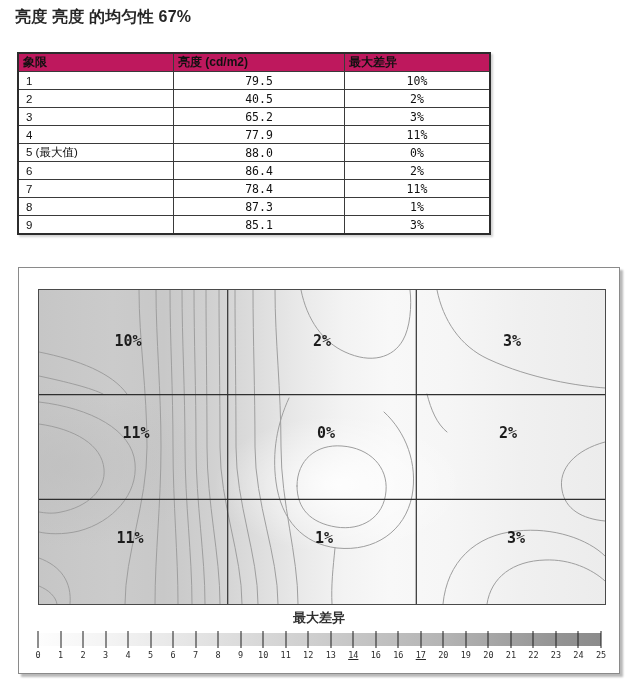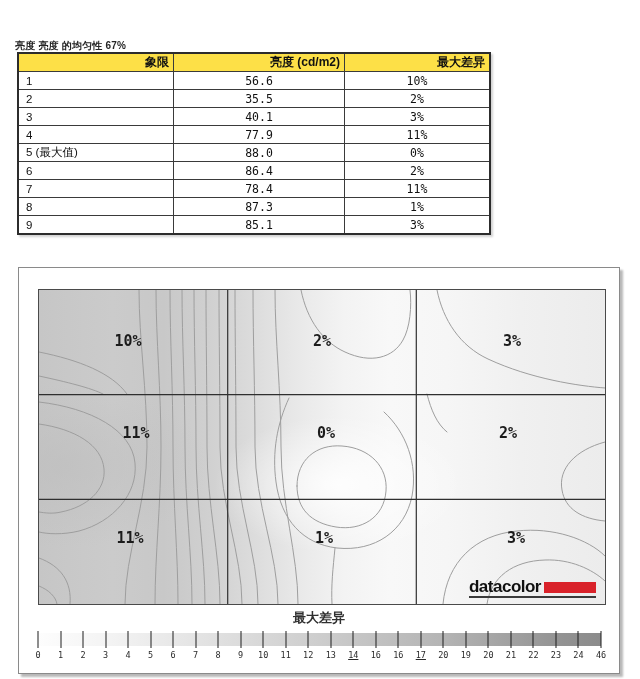--- a/index.html
+++ b/index.html
@@ -1,28 +1,28 @@
 <!DOCTYPE html>
 <html><head>
 <meta charset="utf-8">
 <style>
   html,body{margin:0;padding:0;background:#ffffff;}
   body{width:640px;height:679px;position:relative;overflow:hidden;
        font-family:"Liberation Sans","DejaVu Sans",sans-serif;color:#222;}
 
   
-  .page-title{position:absolute;left:15px;top:7px;font-size:10px;font-weight:700;color:#262626;letter-spacing:.2px;margin-top:32px;}
+  .page-title{position:absolute;left:15px;top:7px;font-size:16px;font-weight:700;color:#262626;letter-spacing:.2px;}
 
   
   .lum-table{position:absolute;left:17px;top:52px;border-collapse:collapse;
              border:2px solid #2c2c2c;font-size:12px;color:#111;
              box-shadow:2px 2px 2px rgba(0,0,0,.18);}
   .lum-table th,.lum-table td{border:1px solid #3a3a3a;height:17px;padding:0 4px;
              font-family:"DejaVu Sans Mono","Liberation Mono",monospace;font-size:11.5px;}
-  .lum-table th{background:#fde047;font-weight:700;text-align:right;
+  .lum-table th{background:#be185d;font-weight:700;text-align:left;
              font-family:"Liberation Sans","DejaVu Sans",sans-serif;font-size:12px;margin-left:44px;}
   .lum-table td{background:#ffffff;text-align:center;}
   .lum-table td.c-left{text-align:left;padding-left:7px;
              font-family:"Liberation Sans","DejaVu Sans",sans-serif;}
   .col-q{width:146px}.col-l{width:162px}.col-d{width:136px}
 
   
   .map-panel{position:absolute;left:18px;top:267px;width:600px;height:405px;
              background:#ffffff;border:1px solid #8a8a8a;
              box-shadow:3px 3px 2px rgba(0,0,0,.28);}
@@ -60,31 +60,31 @@
   <thead>
     <tr>
       <th class="col-q">象限</th>
       <th class="col-l">亮度 (cd/m2)</th>
       <th class="col-d">最大差异</th>
     </tr>
   </thead>
   <tbody>
       <tr>
         <td class="c-left">1</td>
-        <td>56.6</td>
+        <td>79.5</td>
         <td>10%</td>
       </tr>
       <tr>
         <td class="c-left">2</td>
-        <td>35.5</td>
+        <td>40.5</td>
         <td>2%</td>
       </tr>
       <tr>
         <td class="c-left">3</td>
-        <td>40.1</td>
+        <td>65.2</td>
         <td>3%</td>
       </tr>
       <tr>
         <td class="c-left">4</td>
         <td>77.9</td>
         <td>11%</td>
       </tr>
       <tr>
         <td class="c-left">5 (最大值)</td>
         <td>88.0</td>
@@ -186,24 +186,20 @@
         <text class="cell-label" x="473" y="56">3%</text>
         <text class="cell-label" x="97" y="148">11%</text>
         <text class="cell-label" x="287" y="148">0%</text>
         <text class="cell-label" x="469" y="148">2%</text>
         <text class="cell-label" x="91" y="253">11%</text>
         <text class="cell-label" x="285" y="253">1%</text>
         <text class="cell-label" x="477" y="253">3%</text>
       </g>
     </svg>
 
-    <div class="logo">
-      <span class="logo-text">datacolor</span>
-      <span class="logo-swatch" style="background: rgb(217, 34, 42);"></span>
-    </div>
   </div>
 
   <div class="scale-title">最大差异</div>
   <div class="scale-wrap">
     <div class="scale-bar"></div>
     <div>
         <div class="tick-line" style="left: 0%;"></div>
         <div class="tick-label" style="left: 0%;">0</div>
         <div class="tick-line" style="left: 4%;"></div>
         <div class="tick-label" style="left: 4%;">1</div>
@@ -247,16 +243,16 @@
         <div class="tick-label" style="left: 80%;">20</div>
         <div class="tick-line" style="left: 84%;"></div>
         <div class="tick-label" style="left: 84%;">21</div>
         <div class="tick-line" style="left: 88%;"></div>
         <div class="tick-label" style="left: 88%;">22</div>
         <div class="tick-line" style="left: 92%;"></div>
         <div class="tick-label" style="left: 92%;">23</div>
         <div class="tick-line" style="left: 96%;"></div>
         <div class="tick-label" style="left: 96%;">24</div>
         <div class="tick-line" style="left: 100%;"></div>
-        <div class="tick-label" style="left: 100%;">46</div>
+        <div class="tick-label" style="left: 100%;">25</div>
       </div>
   </div>
 </div>
 
 </body></html>

